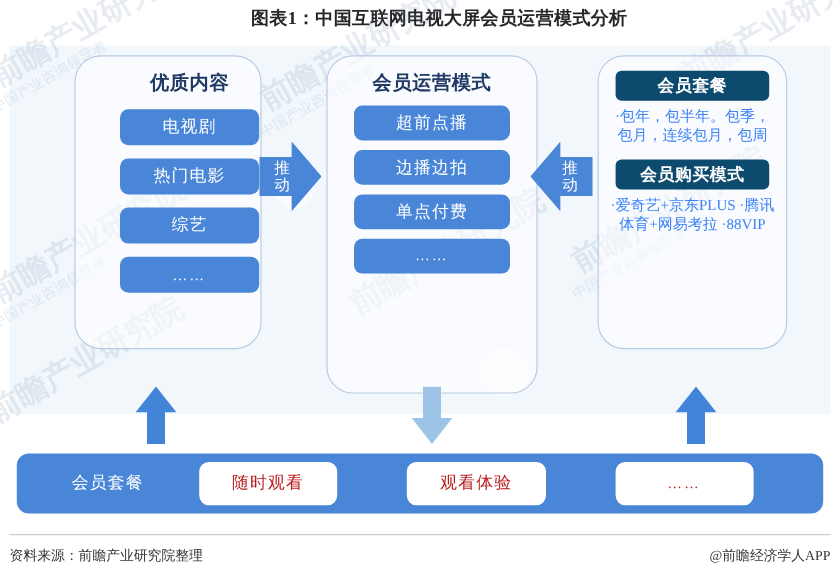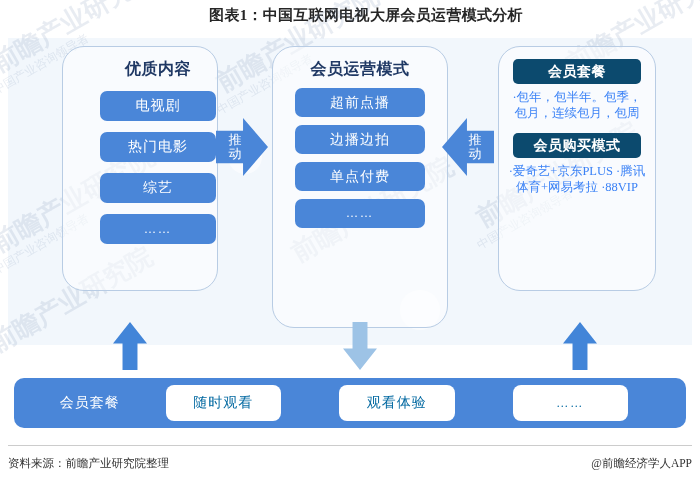--- a/index.html
+++ b/index.html
@@ -202,21 +202,21 @@
     width: 134px;
     height: 36px;
     background: #ffffff;
     border-radius: 8px;
     margin-right: 58px;
     display: flex;
     align-items: center;
     justify-content: center;
     font-family: "Liberation Serif", "DejaVu Serif", serif;
     font-size: 14px;
-    color: #0369a1;
+    color: #b91c1c;
     letter-spacing: 1px;
   }
   .need-box.dots { font-size: 12px; letter-spacing: 2px; }
 
   
   #footer-divider {
     position: absolute;
     left: 8px;
     top: 445px;
     width: 684px;

